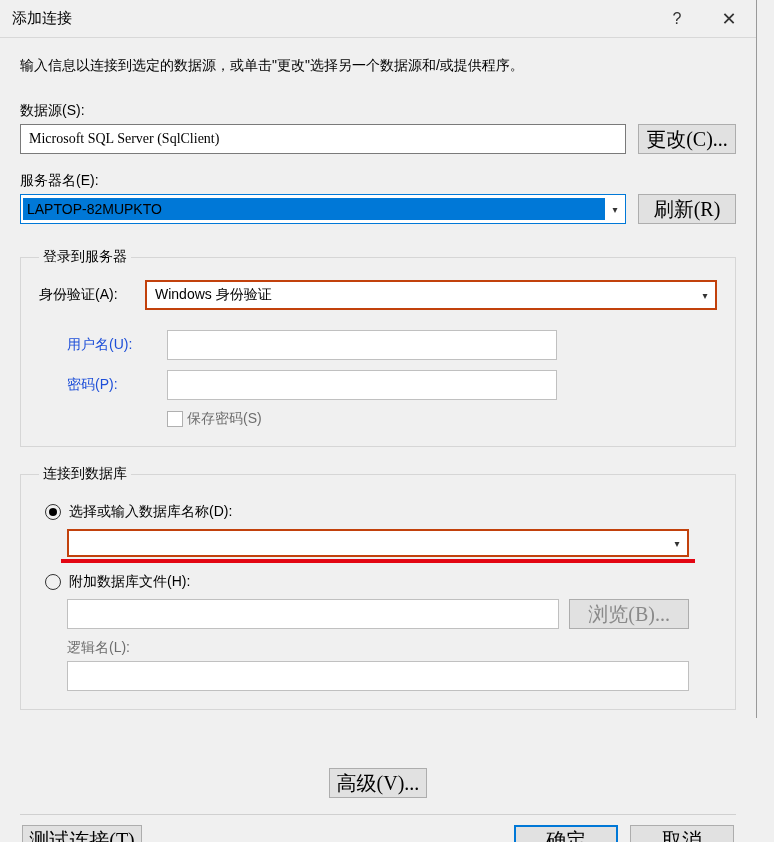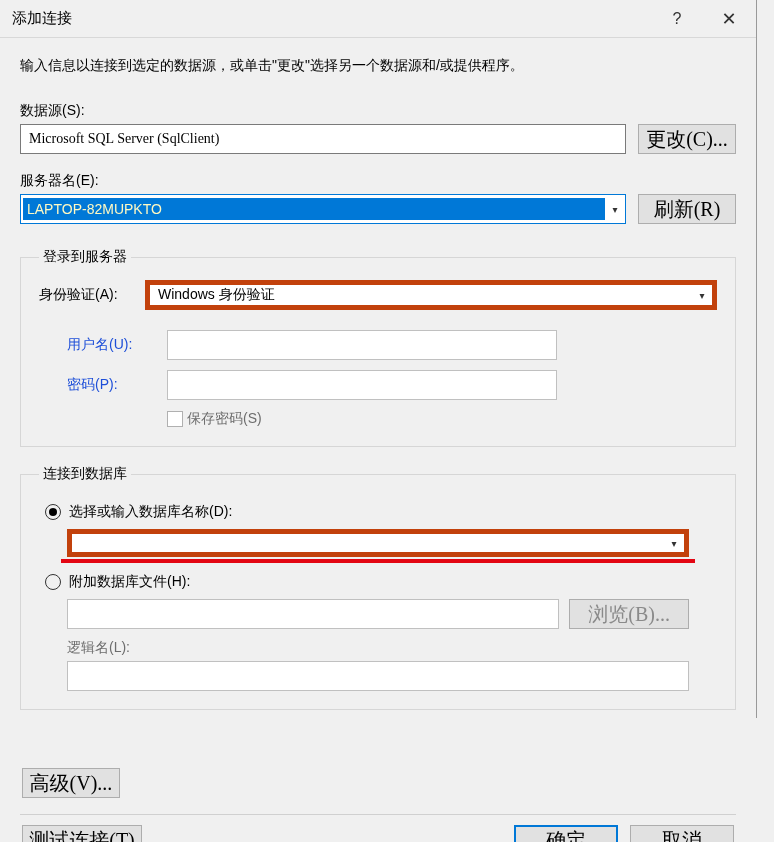--- a/index.html
+++ b/index.html
@@ -58,27 +58,27 @@
     background: #e1e1e1;
     font-size: 20px;
     font-family: Liberation Serif, serif;
     padding: 0 18px;
     cursor: default;
   }
   .btn.wide { width: 98px; padding: 0; }
   .combo {
     position: relative;
     height: 30px;
-    border: 5px solid #c2410c;
+    border: 2px solid #c2410c;
     background: #fff;
     display: flex;
     align-items: center;
   }
   .combo .combo-text { flex: 1; padding: 0 8px; font-size: 14px; }
-  .combo .combo-text.sel { background: #0078d7; color: #fef9c3; padding: 0 4px; margin: 2px 0 2px 2px; line-height: 22px; height: 22px; }
+  .combo .combo-text.sel { background: #0078d7; color: #000000; padding: 0 4px; margin: 2px 0 2px 2px; line-height: 22px; height: 22px; }
   .combo .combo-arrow {
     width: 20px;
     display: flex;
     align-items: center;
     justify-content: center;
     font-size: 10px;
     color: #333;
   }
   .combo.highlight { border: 1px solid #0078d7; }
   .row-ds { display: flex; gap: 12px; margin-bottom: 18px; }
@@ -108,21 +108,21 @@
   .radio.checked::after { content: ""; width: 8px; height: 8px; background: #000; border-radius: 50%; }
   .db-combo-wrap { padding: 0 28px 0 28px; margin-bottom: 2px; }
   .db-combo { height: 28px; }
   .red-underline { height: 4px; background: #e30613; margin: 0 22px 10px 22px; }
   .attach-row { padding: 0 28px; display: flex; gap: 10px; margin-bottom: 10px; }
   .attach-row .textbox { flex: 1; border-color: #c0c0c0; }
   .attach-row .btn { color: #8a8a8a; }
   .logical-row { padding: 0 28px; }
   .logical-row .llbl { color: #6d6d6d; font-size: 14px; margin-bottom: 4px; display: block; }
   .logical-row .textbox { width: 100%; border-color: #c0c0c0; }
-  .adv-row { display: flex; justify-content: flex-start; padding: 40px 2px 16px 2px; }
+  .adv-row { display: flex; justify-content: center; padding: 40px 2px 16px 2px; }
   .divider { border-top: 1px solid #d0d0d0; margin: 0 0 10px 0; }
   .footer { display: flex; gap: 12px; padding: 0 2px; }
   .footer .spacer { flex: 1; }
   .footer .btn { width: 104px; padding: 0; }
   .footer .btn.primary { border: 2px solid #0078d7; background: #e1e1e1; }
   .disabled-text { color: #8a8a8a; }
 </style>
 </head>
 <body>
 

